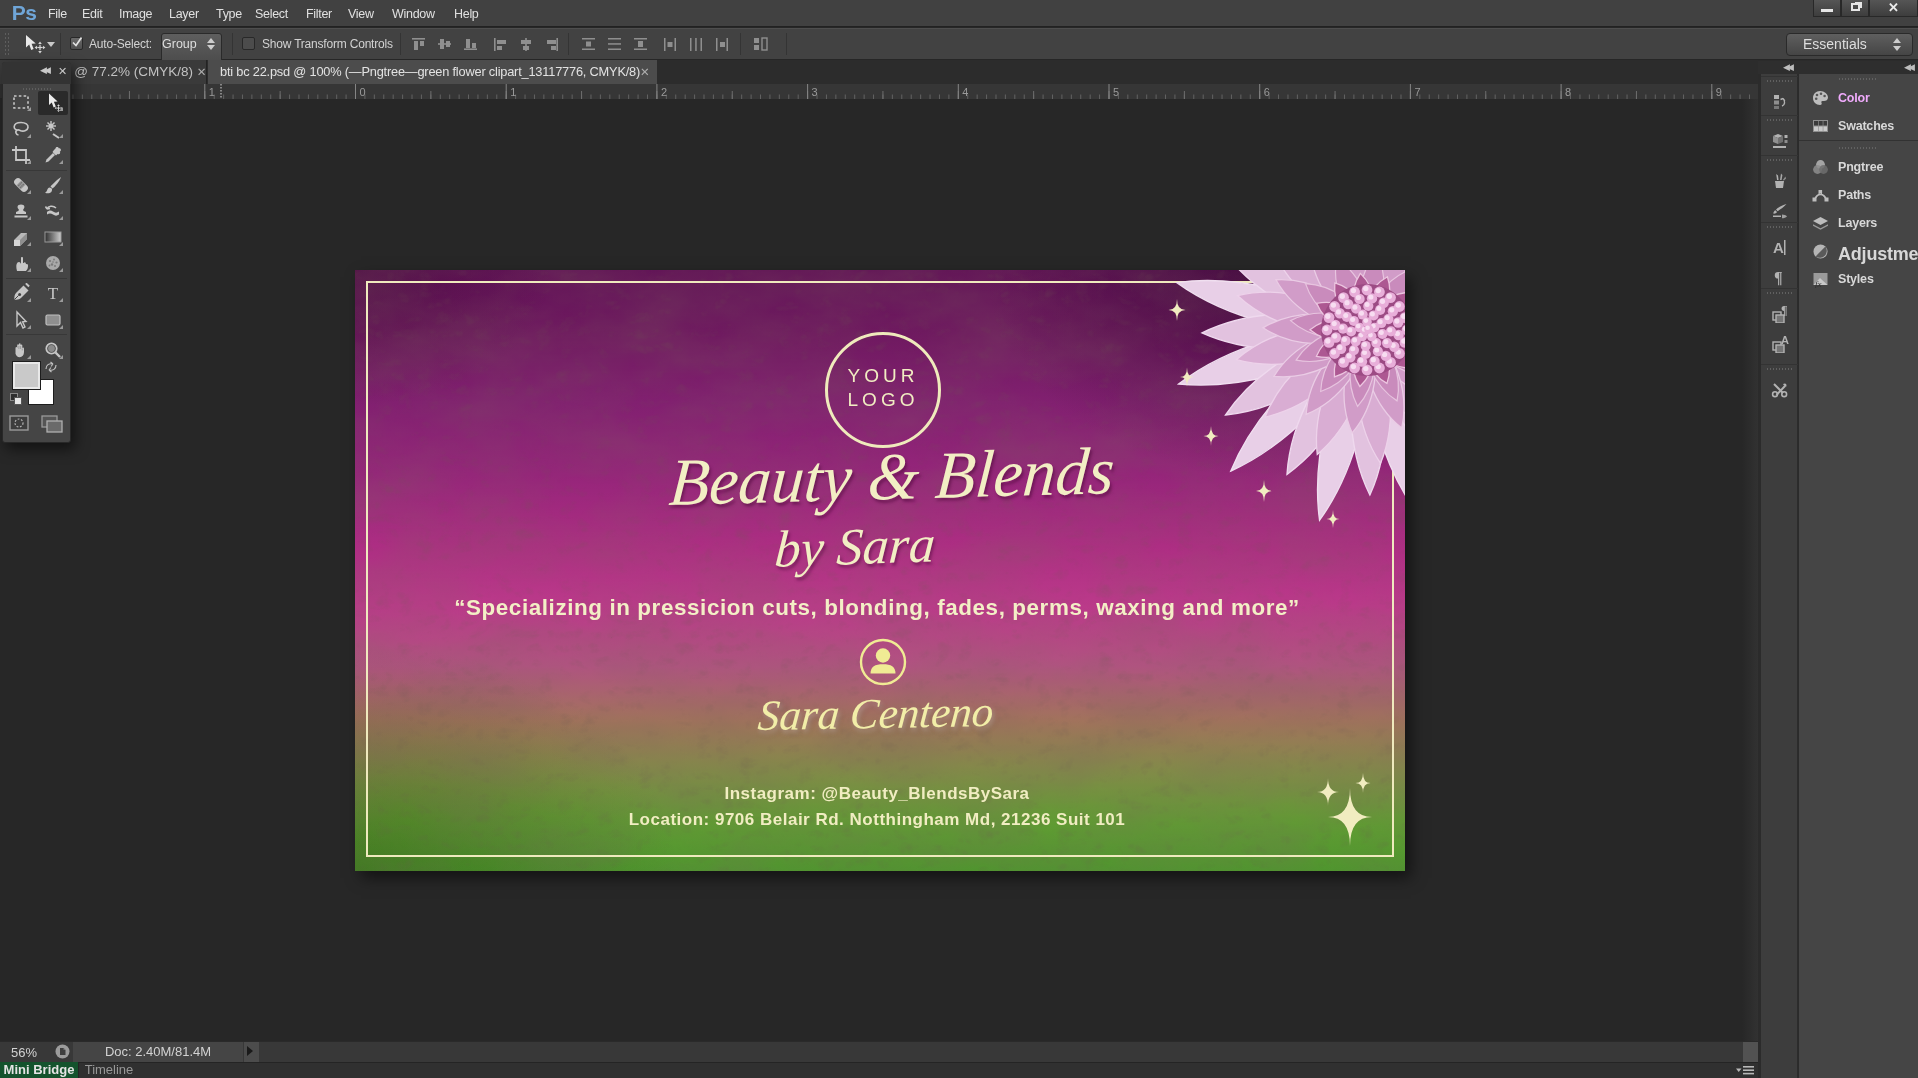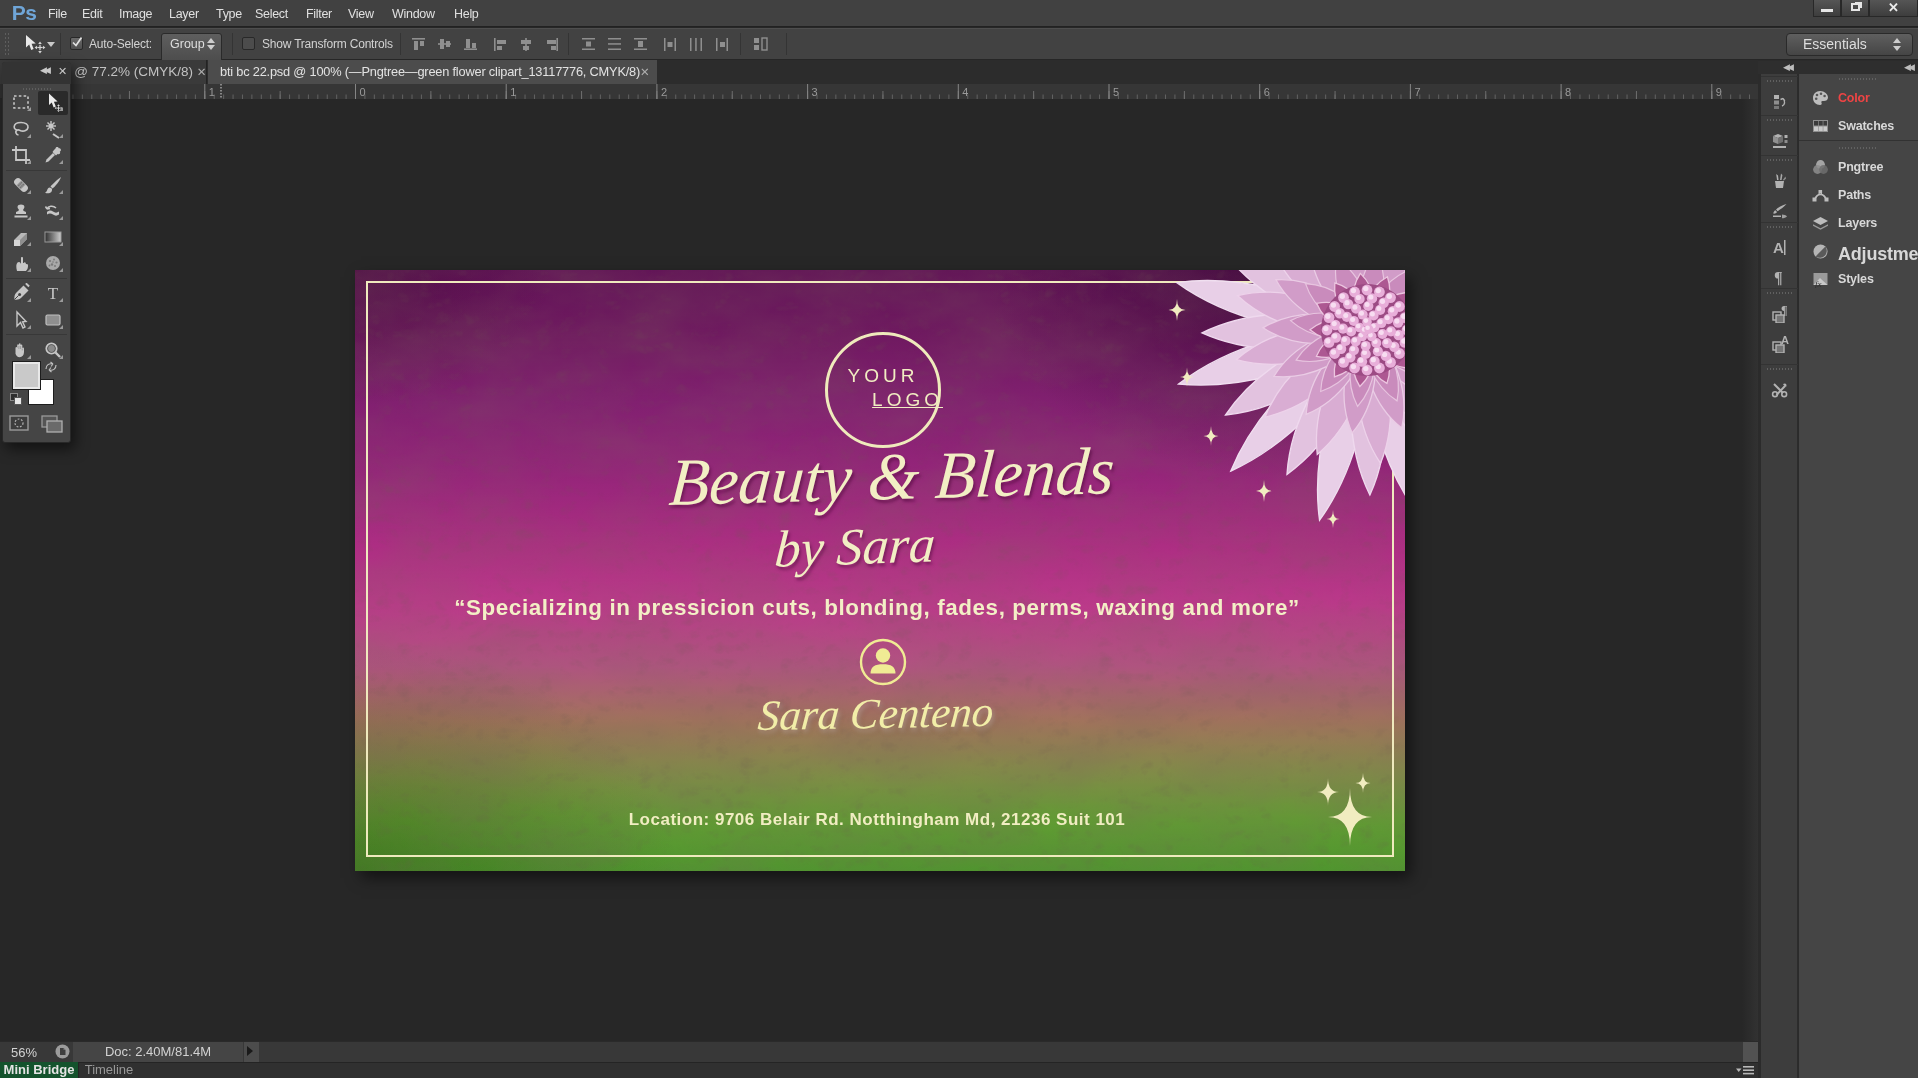--- a/index.html
+++ b/index.html
@@ -47,21 +47,21 @@
       <rect x="17.3" y="13.9" width="5.4" height="1.2"></rect>
     </g>
   </svg>
 <div class="ddcaret abs" style="left:47px;top:42px;border-top:5px solid #c9c9c9;"></div>
 <div class="vsep abs" style="left:60px;"></div>
 <div class="abs" style="left:70px;top:37px;width:13px;height:13px;background:linear-gradient(#6a6a6a,#4e4e4e);border:1px solid #282828;border-radius:2px;"></div>
 <svg class="abs" style="left:70px;top:35px;" width="15" height="15" viewBox="0 0 15 15">
     <path d="M3 7.5 L6 10.5 L11.5 2.5" fill="none" stroke="#e2e2e2" stroke-width="1.7"></path>
   </svg>
 <span class="optlabel" style="left:89px;">Auto-Select:</span>
-<div class="abs" style="left:161px;top:33px;width:61px;height:38px;background:linear-gradient(#5e5e5e,#474747);border:1px solid #2a2a2a;border-radius:3px;color:#dedede;font-size:12.5px;line-height:20px;padding-left:8px;">Group</div>
+<div class="abs" style="left:161px;top:33px;width:61px;height:38px;background:linear-gradient(#5e5e5e,#474747);border:1px solid #2a2a2a;border-radius:3px;color:#dedede;font-size:12.5px;line-height:20px;">Group</div>
 <div class="ddcaret abs" style="left:207px;top:38px;border-left:4px solid transparent;border-right:4px solid transparent;border-bottom:5px solid #cdcdcd;"></div>
 <div class="ddcaret abs" style="left:207px;top:45px;border-left:4px solid transparent;border-right:4px solid transparent;border-top:5px solid #cdcdcd;"></div>
 <div class="vsep abs" style="left:232px;"></div>
 <div class="abs" style="left:242px;top:37px;width:13px;height:13px;background:#4c4c4c;border:1px solid #282828;border-radius:2px;"></div>
 <span class="optlabel" style="left:262px;">Show Transform Controls</span>
 <div class="vsep abs" style="left:400px;"></div>
 <svg class="abs" style="left:410px;top:36px;" width="17" height="16" viewBox="0 0 17 16">
     <rect x="2" y="2" width="13" height="1.6" fill="#8f8f8f"></rect>
     <rect x="4" y="5" width="4" height="9" fill="#8f8f8f"></rect>
     <rect x="10" y="5" width="4" height="5" fill="#8f8f8f"></rect>
@@ -712,30 +712,31 @@
       <path d="M909,210 Q909,221 917,221 Q909,221 909,232 Q909,221 901,221 Q909,221 909,210 Z" fill="#f1ecc0"></path>
       <path d="M978,240 Q978,249 984.5,249 Q978,249 978,258 Q978,249 971.5,249 Q978,249 978,240 Z" fill="#f1ecc0"></path>
       <path d="M973,508 Q973,522 984,522 Q973,522 973,536 Q973,522 962,522 Q973,522 973,508 Z" fill="#f1ecc0"></path>
       <path d="M1008,503 Q1008,513 1015.5,513 Q1008,513 1008,523 Q1008,513 1000.5,513 Q1008,513 1008,503 Z" fill="#f1ecc0"></path>
       <path d="M995,518 Q995,547 1017,547 Q995,547 995,576 Q995,547 973,547 Q995,547 995,518 Z" fill="#f1ecc0"></path>
     </svg>
 <svg class="abs" style="left:468px;top:60px;" width="120" height="120">
       <circle cx="60" cy="60" r="56.5" fill="none" stroke="#efeabc" stroke-width="3"></circle>
     </svg>
 <div class="ctext" style="left:468px;top:95px;width:120px;text-align:center;font-size:19px;letter-spacing:4px;">YOUR</div>
-<div class="ctext" style="left:468px;top:119px;width:120px;text-align:right;font-size:19px;letter-spacing:4px;text-decoration:underline;">LOGO</div>
+<div class="ctext" style="left:468px;top:119px;width:120px;text-align:center;font-size:19px;letter-spacing:4px;">LOGO</div>
 <div class="ctext script" style="left:0px;top:168px;width:1074px;text-align:center;font-size:67px;transform:scaleX(0.98) rotate(-1.5deg) skewX(-6deg);color:#f2eec4;text-shadow:2px 3px 3px rgba(80,10,60,0.55);">Beauty &amp; Blends</div>
 <div class="ctext script" style="left:360px;top:247px;width:280px;text-align:center;font-size:52px;transform:rotate(-2deg) skewX(-6deg);color:#f2eec4;text-shadow:2px 3px 3px rgba(80,10,60,0.5);">by Sara</div>
 <div class="ctext" style="left:0px;top:325px;width:1044px;text-align:center;font-size:22.4px;font-weight:bold;letter-spacing:0.6px;color:#f3efc6;">“Specializing in pressicion cuts, blonding, fades, perms, waxing and more”</div>
 <svg class="abs" style="left:504px;top:368px;" width="48" height="48" viewBox="0 0 48 48">
 <circle cx="24" cy="24" r="22" fill="none" stroke="#f0eb94" stroke-width="2.4"></circle>
 <circle cx="24" cy="17.5" r="7.2" fill="#f0eb94"></circle>
 <path d="M11.5 35.5 C11.5 28.5 16 26.2 24 26.2 C32 26.2 36.5 28.5 36.5 35.5 Z" fill="#f0eb94"></path>
     </svg>
 <div class="ctext script" style="left:261px;top:419px;width:520px;text-align:center;font-size:43px;transform:rotate(-1deg) skewX(-6deg);color:#f2eea8;text-shadow:2px 3px 5px rgba(255,255,255,0.35), 3px 4px 5px rgba(90,60,40,0.4);">Sara Centeno</div>
+<div class="ctext" style="left:0px;top:514px;width:1044px;text-align:center;font-size:17px;font-weight:bold;letter-spacing:0.5px;">Instagram: @Beauty_BlendsBySara</div>
 <div class="ctext" style="left:0px;top:540px;width:1044px;text-align:center;font-size:17px;font-weight:bold;letter-spacing:0.5px;">Location: 9706 Belair Rd. Notthingham Md, 21236 Suit 101</div>
 </div>
 <div class="abs" style="left:0;top:1041px;width:1758px;height:21px;background:#383838;border-top:1px solid #2a2a2a;"></div>
 <span class="abs" style="left:11px;top:1045px;color:#d2d2d2;font-size:13px;">56%</span>
 <svg class="abs" style="left:55px;top:1044px;" width="15" height="15">
     <circle cx="7.5" cy="7.5" r="7" fill="#9c9c9c"></circle>
     <path d="M5 4 L8.5 4 L10.5 6 L10.5 11 L5 11 Z" fill="#3f3f3f"></path>
     <path d="M8.5 4 L8.5 6 L10.5 6" fill="#777"></path>
   </svg>
 <div class="abs" style="left:73px;top:1042px;width:170px;height:20px;background:#454545;color:#d2d2d2;font-size:13px;text-align:center;line-height:19px;">Doc: 2.40M/81.4M</div>
@@ -823,21 +824,21 @@
 <div class="abs" style="left:1838px;top:77px;width:40px;height:4px;background-image:radial-gradient(circle,#616161 38%,transparent 42%);background-size:3px 4px;"></div>
 <div class="abs" style="left:1811px;top:89px;"><svg width="19" height="18" viewBox="0 0 19 18">
       <path d="M9 2 C13.5 2 17 5 17 8.5 C17 11 15 12 13 12 L11.5 12 C10.5 12 10 12.8 10.5 13.7 C11 14.6 10.8 16 9 16 C5 16 2 13 2 9 C2 5 5 2 9 2 Z" fill="#bdbdbd"></path>
       <g fill="#565656">
         <circle cx="6" cy="6" r="1.3"></circle>
         <circle cx="10" cy="4.8" r="1.3"></circle>
         <circle cx="13.6" cy="7" r="1.3"></circle>
         <circle cx="5.2" cy="9.8" r="1.3"></circle>
       </g>
     </svg></div>
-<span class="abs" style="left:1838px;top:91px;color:#ef4444;font-size:12.5px;letter-spacing:-0.2px;font-weight:bold;">Color</span>
+<span class="abs" style="left:1838px;top:91px;color:#f0abfc;font-size:12.5px;letter-spacing:-0.2px;font-weight:bold;">Color</span>
 <div class="abs" style="left:1811px;top:117px;"><svg width="19" height="18" viewBox="0 0 19 18">
       <rect x="2" y="3" width="15" height="12" fill="#8f8f8f"></rect>
       <g fill="#3a3a3a">
         <rect x="3" y="4" width="4" height="4.5"></rect>
         <rect x="7.7" y="4" width="4" height="4.5"></rect>
         <rect x="12.4" y="4" width="3.6" height="4.5"></rect>
       </g>
       <g fill="#c9c9c9">
         <rect x="3" y="9.5" width="4" height="4.5"></rect>
         <rect x="7.7" y="9.5" width="4" height="4.5"></rect>

